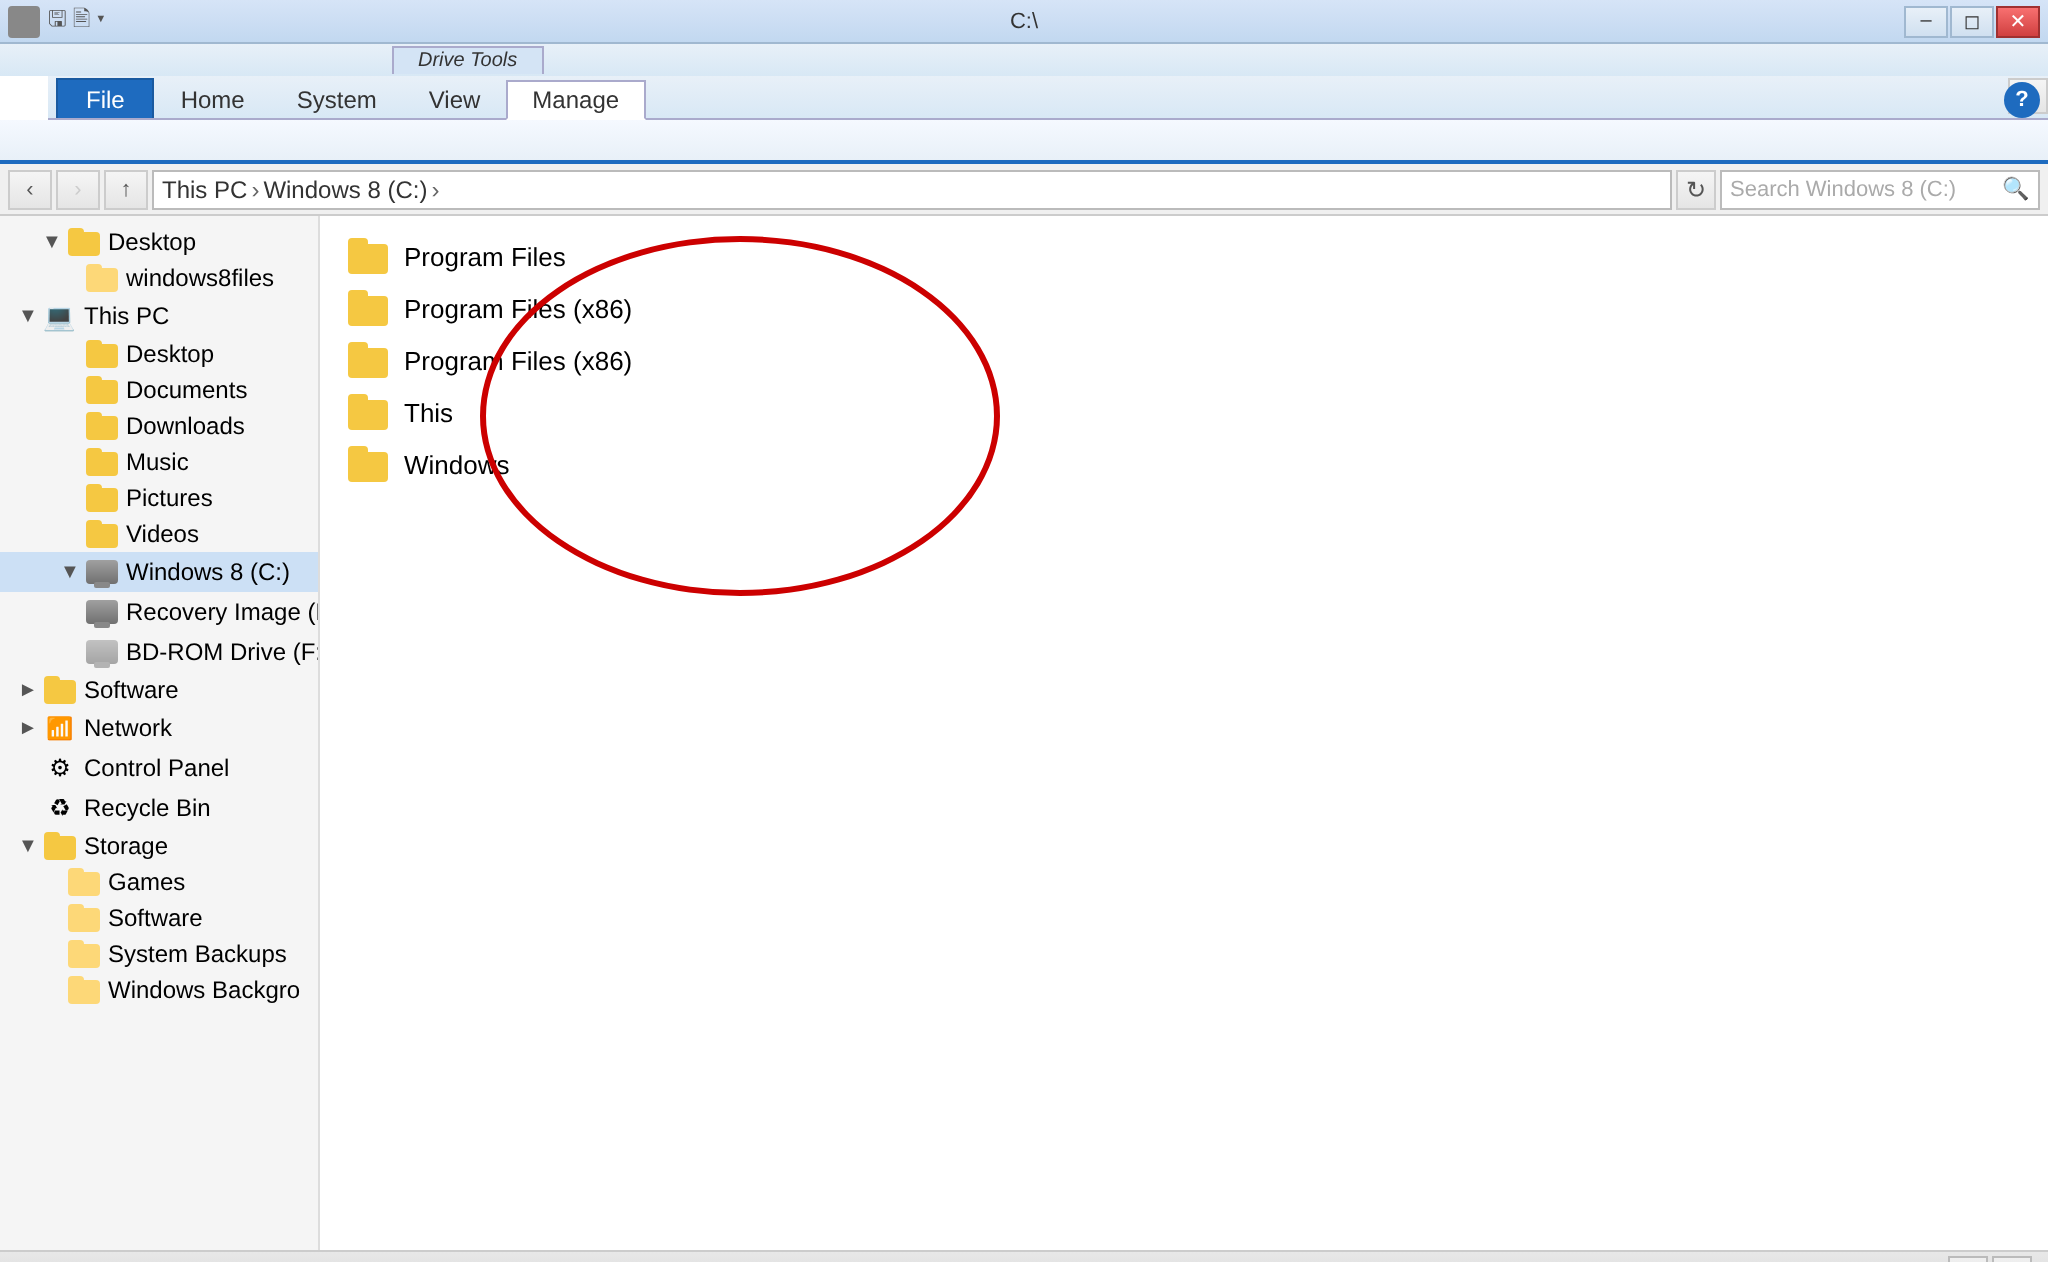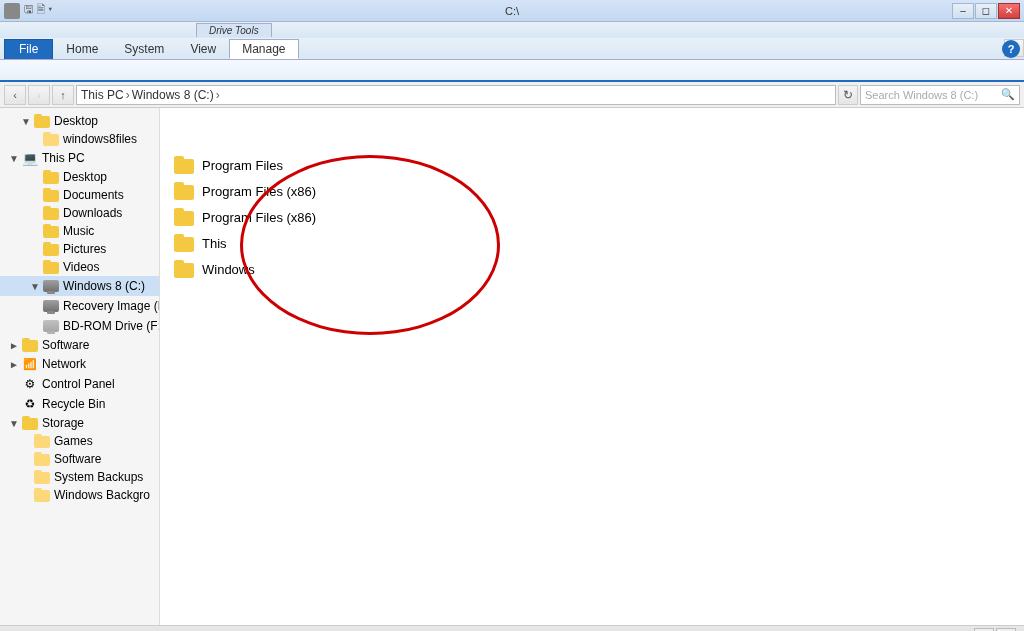--- a/index.html
+++ b/index.html
@@ -23,23 +23,24 @@
       background: linear-gradient(to bottom, #e8f0f8, #d0e0f0); border: 1px solid #a0b8d0; cursor: pointer; color: #333;
     }
     .tb-btn.close { background: linear-gradient(to bottom, #f87070, #d04040); color: #fff; border-color: #a03030; }
     .tb-icon { width: 16px; height: 16px; background: #888; border-radius: 2px; }
 
     
     .ribbon-tabs {
       height: 22px;
       background: linear-gradient(to bottom, #e8f0f8, #d8e8f5);
       display: flex;
-      align-items: center;
+      align-items: flex-end;
       padding-left: 4px;
       border-bottom: 1px solid #aac;
+      margin-left: 24px;
     }
     .ribbon-tab {
       padding: 3px 12px 3px 12px;
       font-size: 12px;
       cursor: pointer;
       border: 1px solid transparent;
       border-bottom: none;
       color: #333;
       height: 20px;
       display: flex; align-items: center;
@@ -237,21 +238,20 @@
       display: flex; align-items: center; justify-content: center;
     }
 
     
     .content-area {
       flex: 1;
       background: #fff;
       padding: 8px;
       position: relative;
       overflow: hidden;
-      margin-top: 37px;
     }
 
     .content-items {
       display: flex;
       flex-direction: column;
       gap: 2px;
     }
 
     .content-item {
       display: flex;

